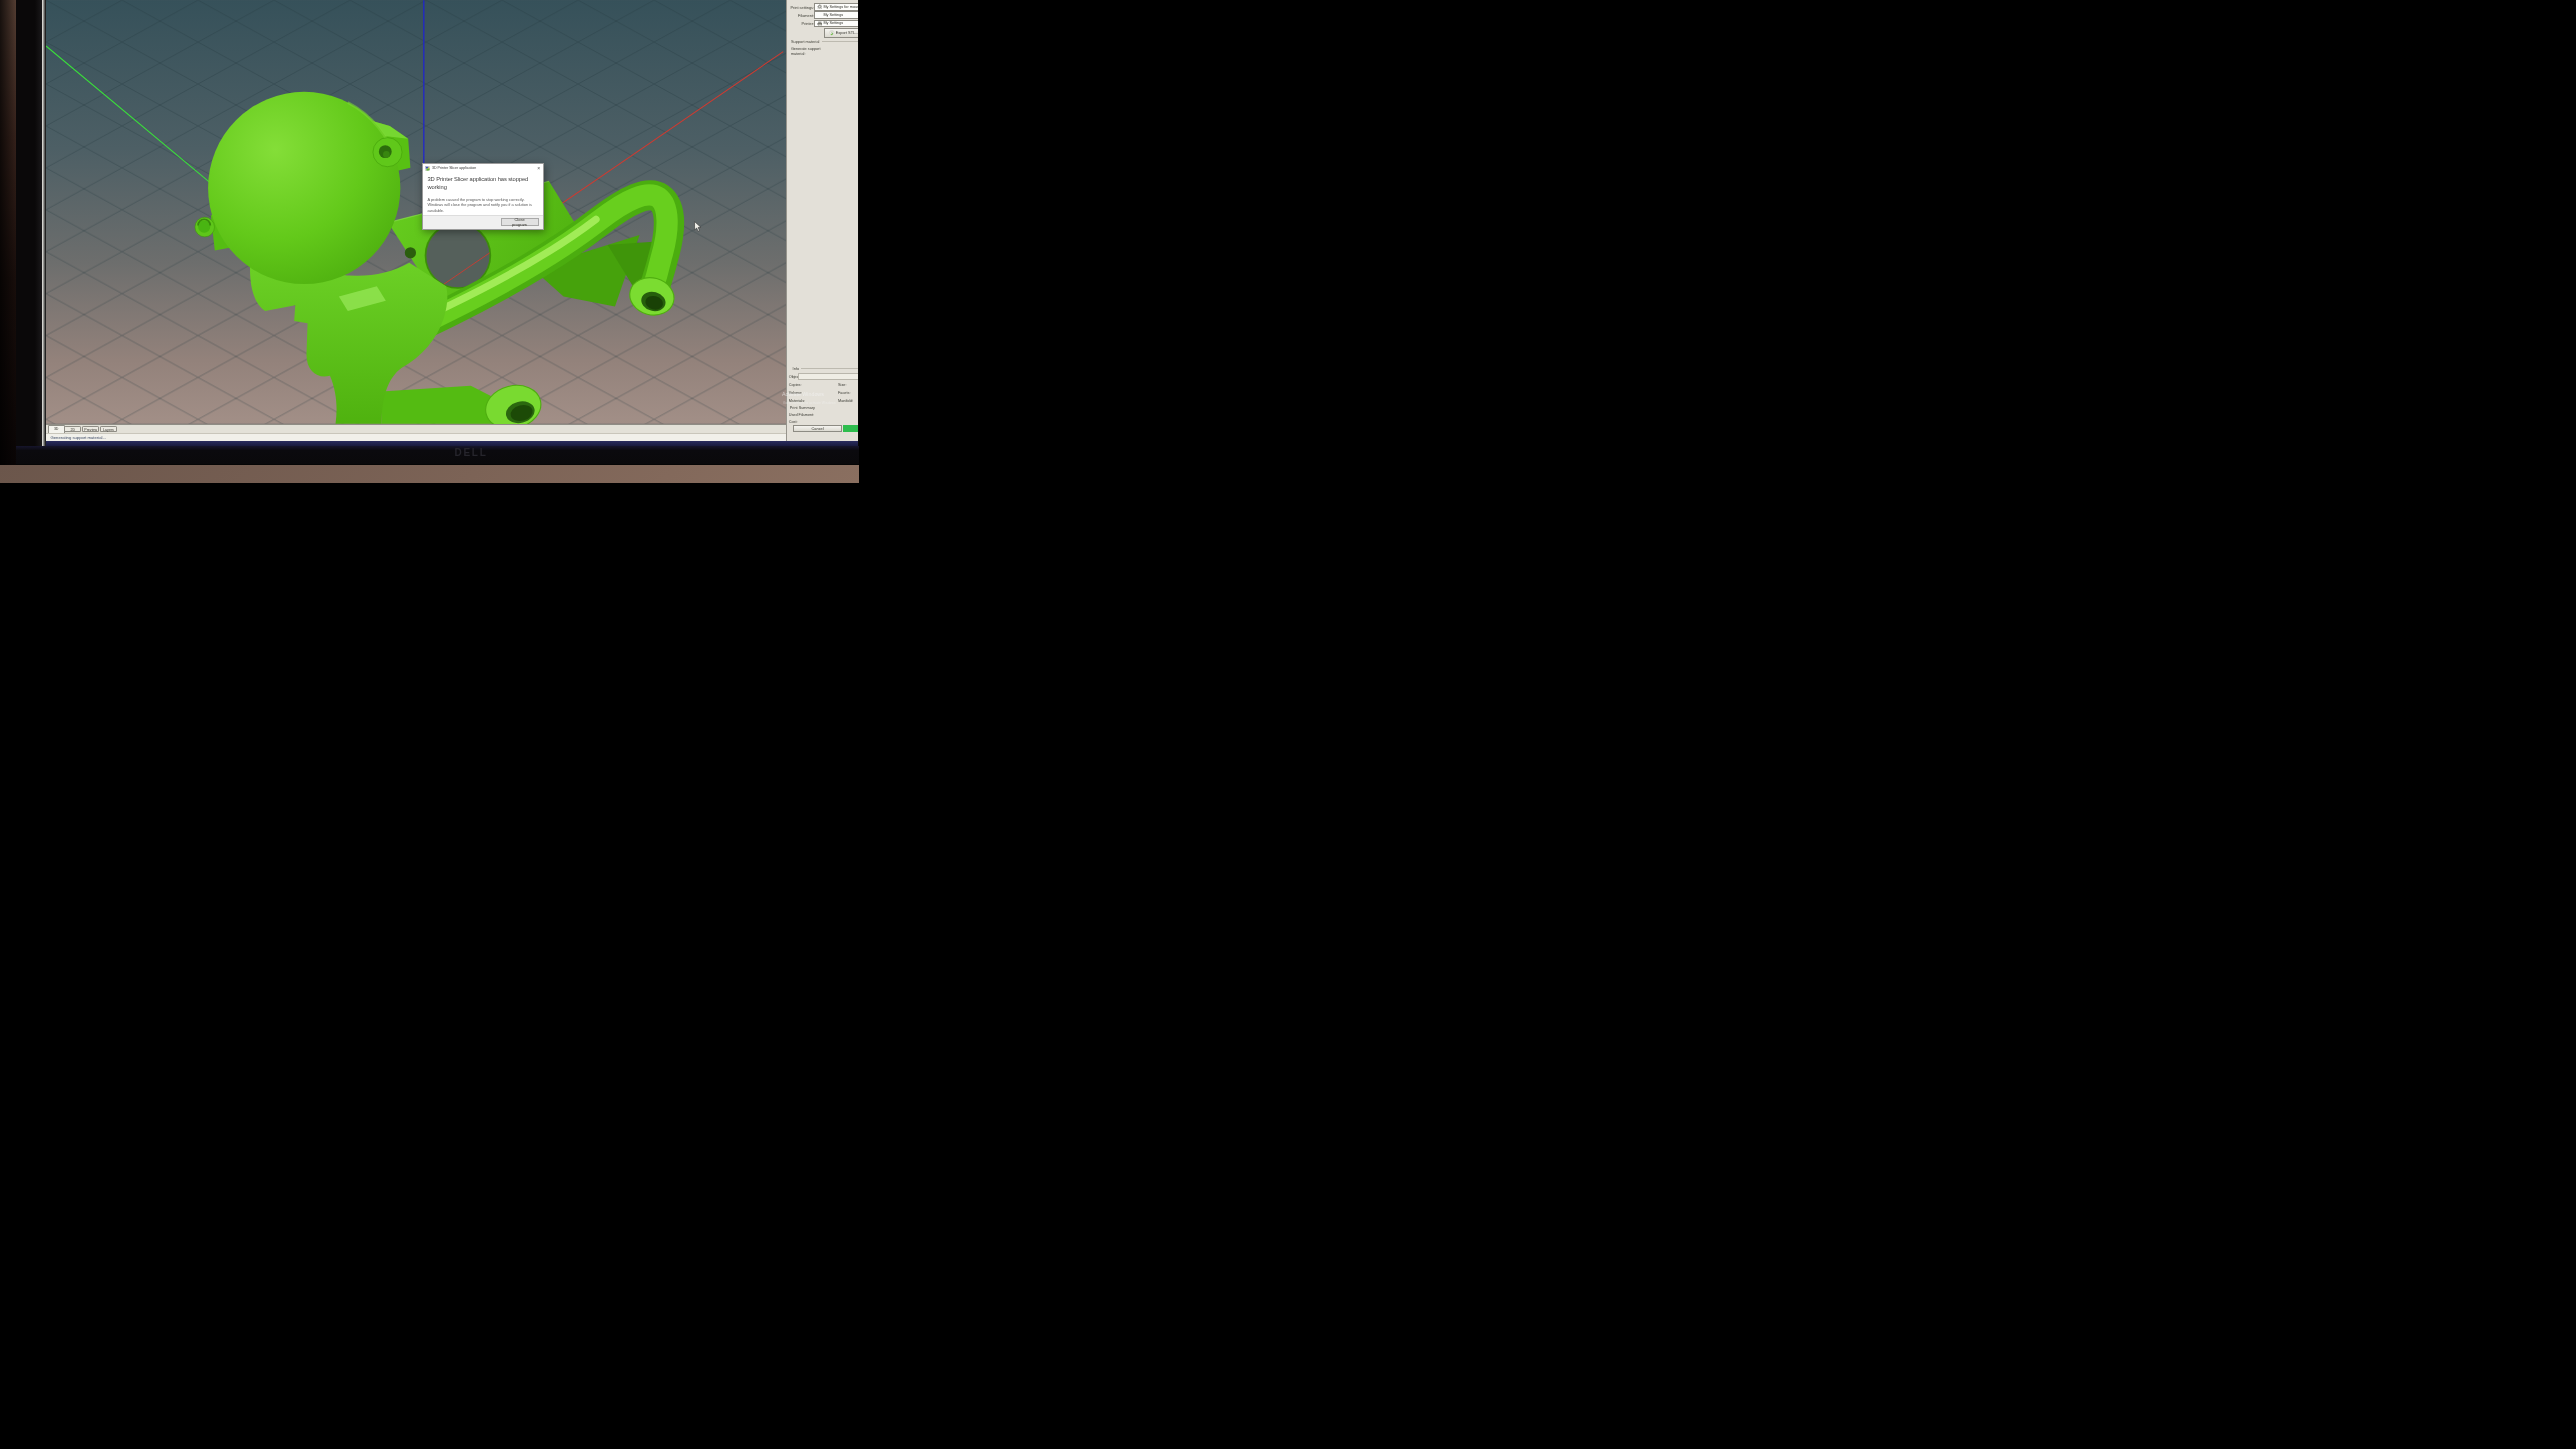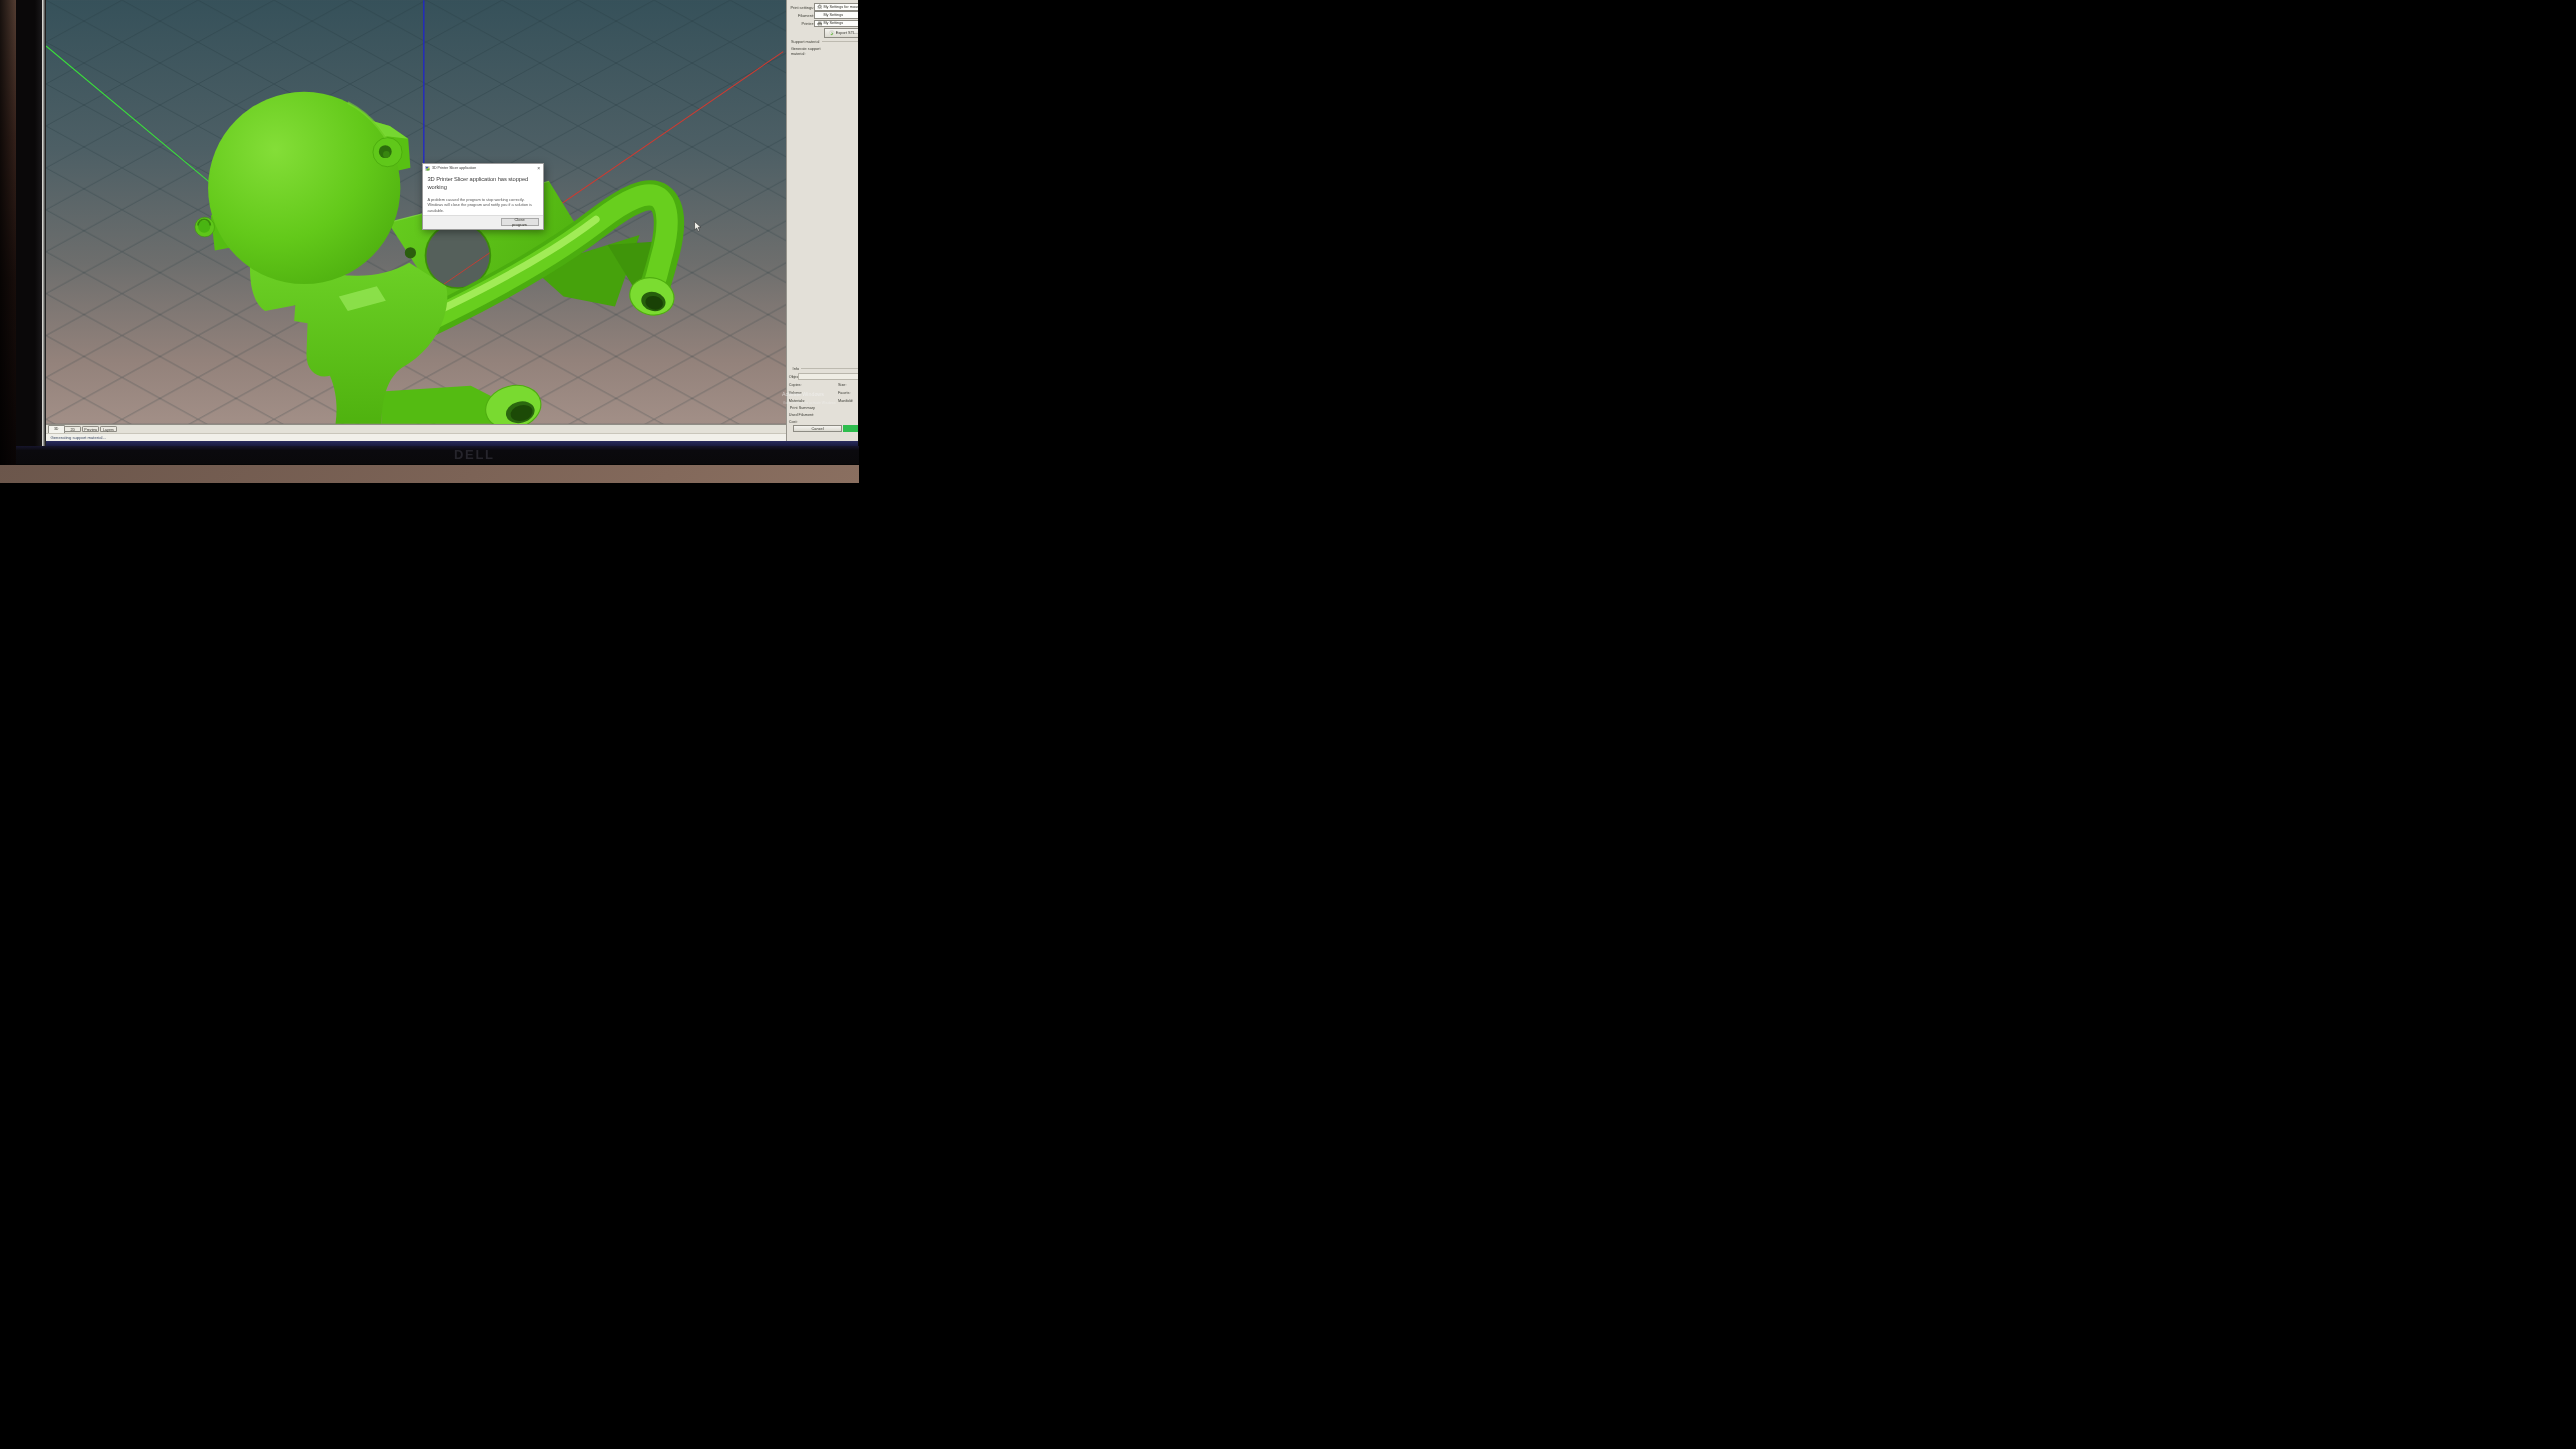--- a/index.html
+++ b/index.html
@@ -7,21 +7,21 @@
         font-family:"Liberation Sans","DejaVu Sans",sans-serif;-webkit-font-smoothing:antialiased;}
   .abs{position:absolute;}
 
   
   #bg-left{left:0;top:0;width:15.7px;height:465px;background:linear-gradient(180deg,#5d4438 0%,#3a241d 30%,#1b0f0c 60%,#0a0505 100%);}
   #bg-left-shadow{left:0;top:0;width:15.7px;height:465px;background:linear-gradient(90deg,rgba(0,0,0,.75),rgba(0,0,0,.1));}
   #bezel-left{left:15.7px;top:0;width:27px;height:446px;background:linear-gradient(90deg,#0a0809 70%,#1c1a1c 100%);}
   #bezel-bottom{left:15.7px;top:446px;width:843px;height:18.4px;background:linear-gradient(180deg,#16152c 0%,#0b0a0e 25%,#0a090b 100%);}
   #desk{left:0;top:465px;width:859px;height:18.4px;background:linear-gradient(135deg,#6b564b 0%,#7c6356 55%,#8a6f60 100%);}
   #screen-glow{left:42px;top:0;width:3.9px;height:446px;background:linear-gradient(90deg,rgba(250,250,245,.95),rgba(250,250,245,0));}
-  #dell-logo{left:454px;top:447px;width:34px;text-align:center;font-size:13px;font-weight:bold;
+  #dell-logo{left:454px;top:447px;width:34px;text-align:center;font-size:10px;font-weight:bold;
              letter-spacing:1.7px;color:#26252c;}
 
   
   #screen{left:46px;top:0;width:812px;height:446px;overflow:hidden;background:#46565c;}
   #viewport{left:0;top:0;width:740px;height:424px;}
   #blue-strip{left:0;top:441px;width:812px;height:5px;background:linear-gradient(180deg,#2a2c5e,#181a3e);}
 
   
   #tabbar{left:0;top:424px;width:740px;height:9px;background:#e3e1d8;border-top:0.6px solid #8f8d85;box-sizing:border-box;}
   .tab{position:absolute;top:0.6px;height:6.7px;background:#eceae2;border:0.6px solid #8f8d85;border-radius:1.1px 1.1px 0 0;

